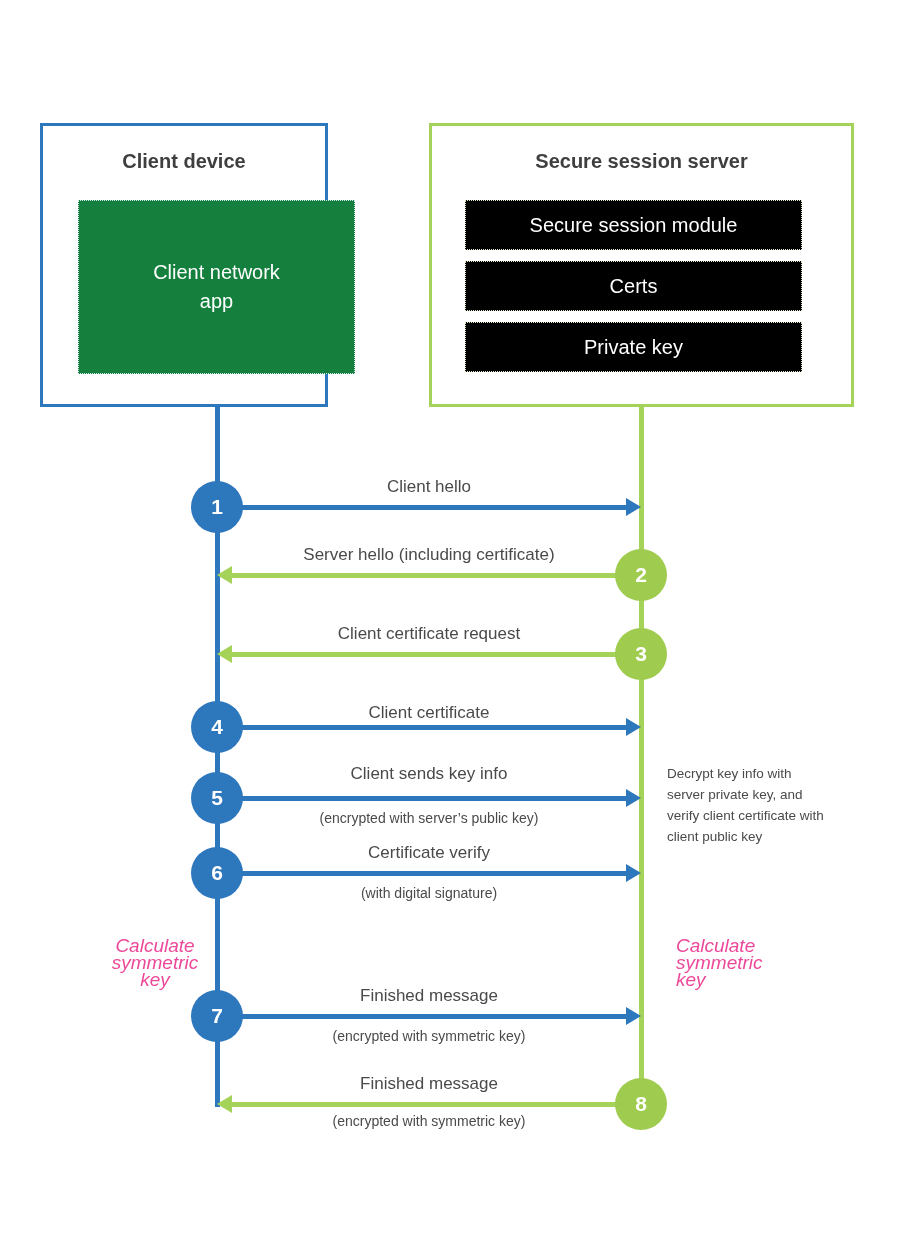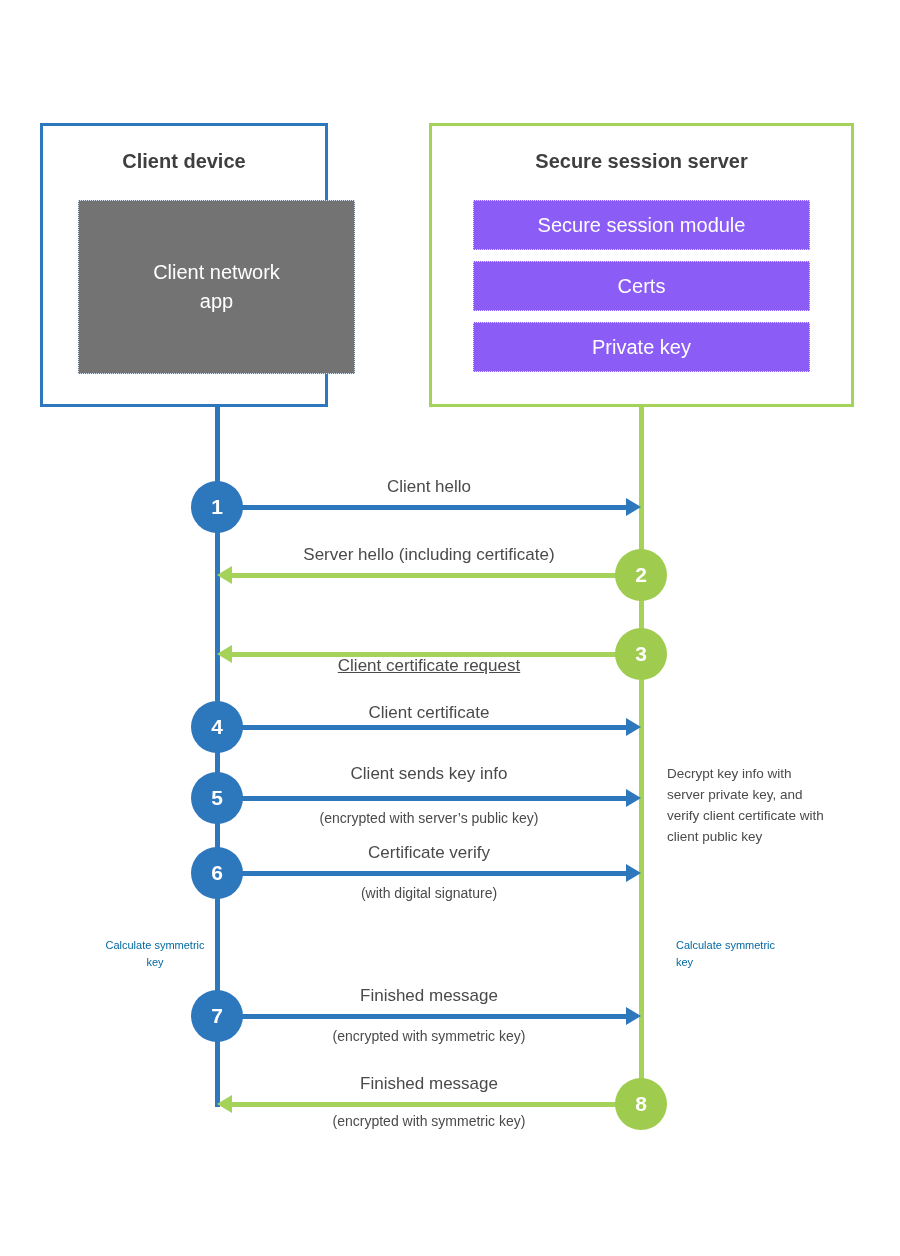--- a/index.html
+++ b/index.html
@@ -41,38 +41,38 @@
     font-size: 20px;
     font-weight: 700;
     color: #3f3f3f;
   }
   .app-box {
     position: absolute;
     left: 35px;
     top: 74px;
     width: 277px;
     height: 174px;
-    background: #737373;
+    background: #15803d;
     border: 1px dotted #d7e4f3;
     box-sizing: border-box;
     display: flex;
     align-items: center;
     justify-content: center;
     text-align: center;
     color: #ffffff;
     font-size: 20px;
     line-height: 1.45;
     padding: 0 55px;
   }
   .server-bar {
     position: absolute;
-    left: 41px;
+    left: 33px;
     width: 337px;
     height: 50px;
-    background: #8b5cf6;
+    background: #000000;
     border: 1px dotted #d9ebbc;
     box-sizing: border-box;
     display: flex;
     align-items: center;
     justify-content: center;
     color: #ffffff;
     font-size: 20px;
   }
   .bar-1 { top: 74px; }
   .bar-2 { top: 135px; }
@@ -134,31 +134,32 @@
     left: 667px;
     top: 763px;
     width: 162px;
     font-size: 13.5px;
     line-height: 21px;
     color: #4a4a4a;
   }
   .calc-label {
     position: absolute;
     top: 937px;
-    font-size: 11px;
+    font-size: 19px;
     line-height: 17px;
-    color: #0369a1;
+    color: #ec4899;
+    font-style: italic;
   }
   .calc-left  { left: 100px; width: 110px; text-align: center; }
   .calc-right { left: 676px; width: 110px; text-align: left; }
 
   
   .s1 .step-circle { top: 481px; }  .s1 .arrow-line { top: 505px; } .s1 .arrow-head { top: 498px; } .s1 .msg-label { top: 477px; }
   .s2 .step-circle { top: 549px; }  .s2 .arrow-line { top: 573px; } .s2 .arrow-head { top: 566px; } .s2 .msg-label { top: 545px; }
-  .s3 .step-circle { top: 628px; }  .s3 .arrow-line { top: 652px; } .s3 .arrow-head { top: 645px; } .s3 .msg-label { top: 656px; text-decoration: underline; }
+  .s3 .step-circle { top: 628px; }  .s3 .arrow-line { top: 652px; } .s3 .arrow-head { top: 645px; } .s3 .msg-label { top: 624px; }
   .s4 .step-circle { top: 701px; }  .s4 .arrow-line { top: 725px; } .s4 .arrow-head { top: 718px; } .s4 .msg-label { top: 697px; margin-top: 6px; }
   .s5 .step-circle { top: 772px; }  .s5 .arrow-line { top: 796px; } .s5 .arrow-head { top: 789px; } .s5 .msg-label { top: 764px; } .s5 .msg-sub { top: 810px; }
   .s6 .step-circle { top: 847px; }  .s6 .arrow-line { top: 871px; } .s6 .arrow-head { top: 864px; } .s6 .msg-label { top: 843px; }
   .s7 .step-circle { top: 990px; }  .s7 .arrow-line { top: 1014px; } .s7 .arrow-head { top: 1007px; } .s7 .msg-label { top: 986px; } .s7 .msg-sub { top: 1028px; }
   .s8 .step-circle { top: 1078px; } .s8 .arrow-line { top: 1102px; } .s8 .arrow-head { top: 1095px; } .s8 .msg-label { top: 1074px; } .s8 .msg-sub { top: 1113px; }
 </style>
 </head>
 <body>
 
 <div class="canvas">

